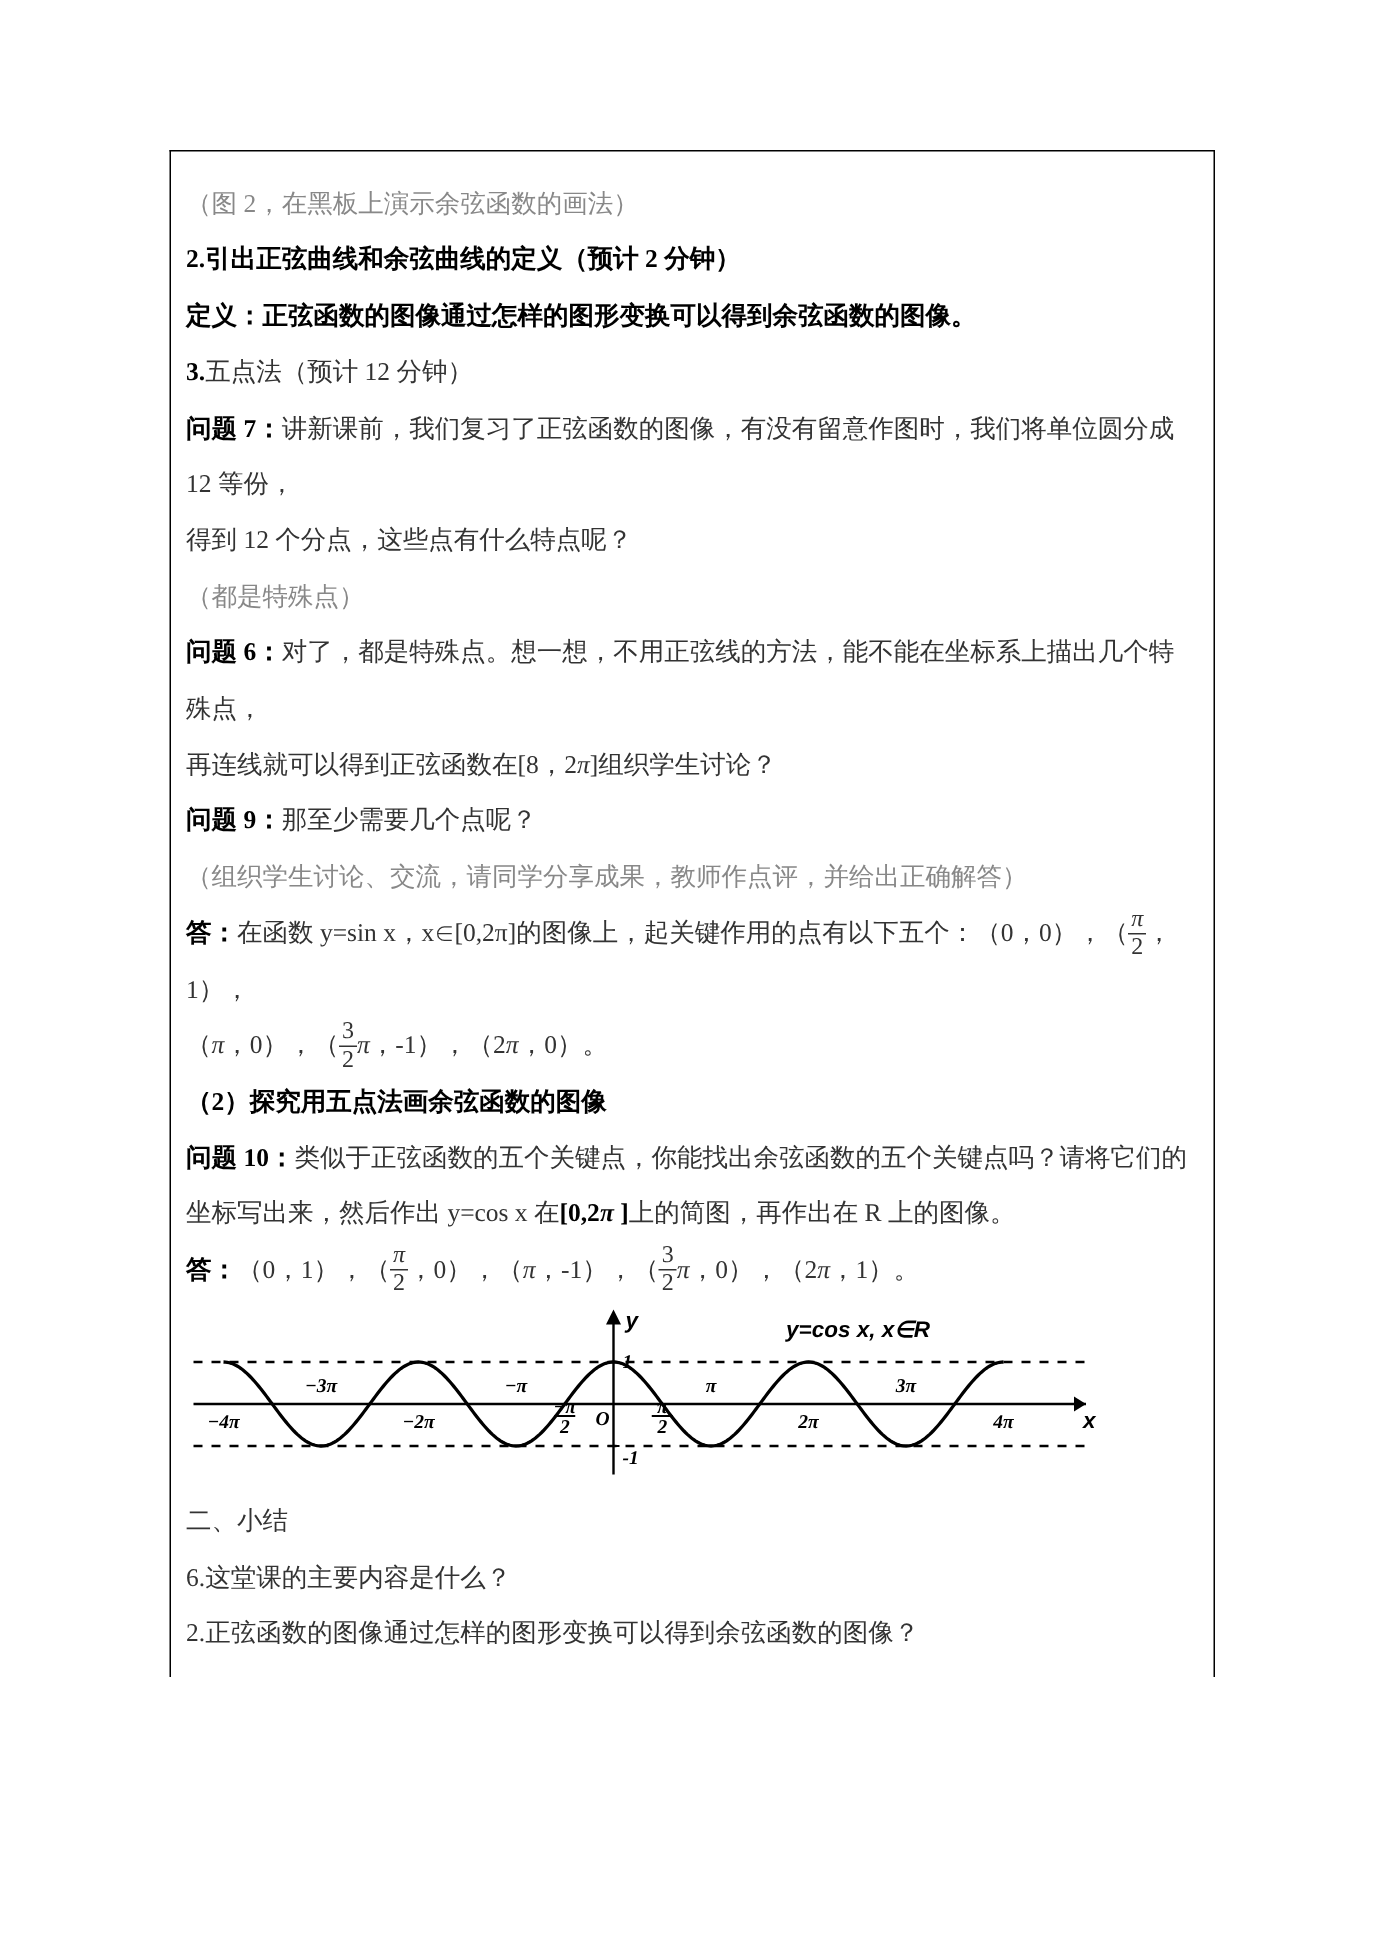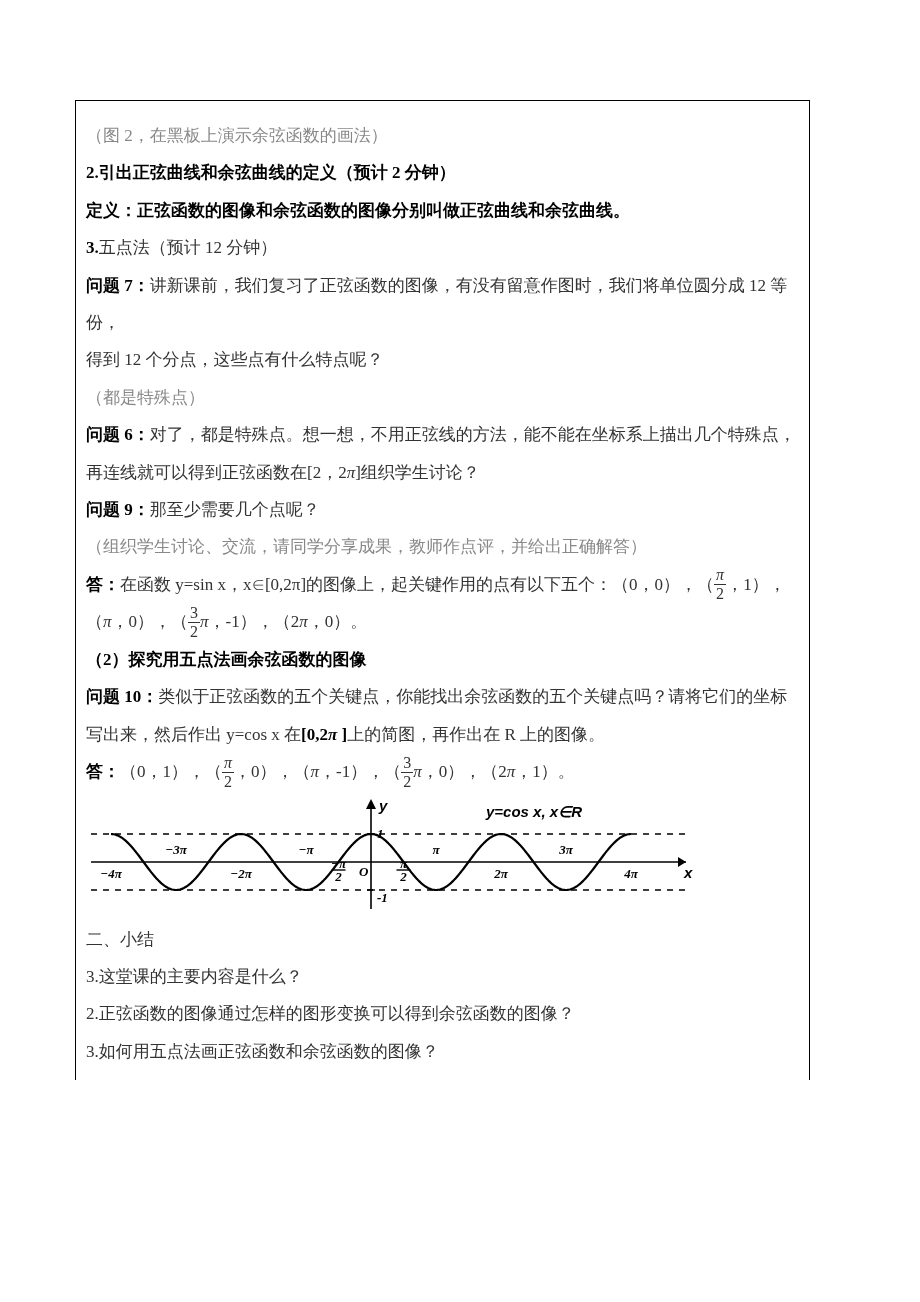--- a/index.html
+++ b/index.html
@@ -7,21 +7,21 @@
     padding: 0;
     background: #fff;
     font-family: "SimSun", "宋体", serif;
     font-size: 17px;
     color: #333;
     width: 920px;
   }
   .page {
     box-sizing: border-box;
     width: 920px;
-    padding: 100px 110px 60px 75px;
+    padding: 100px 110px 60px 113px;
   }
   .content-box {
     border: 1px solid #000;
     border-bottom: none;
     padding: 16px 10px 10px 10px;
     box-sizing: border-box;
     line-height: 2.2;
   }
   .content-box p {
     margin: 0;
@@ -63,38 +63,38 @@
 
 <div class="page">
   <div class="content-box">
 
     <p class="gray">（图 2，在黑板上演示余弦函数的画法）</p>
 
     <p>
       <span class="bold">2.</span><span class="bold">引出正弦曲线和余弦曲线的定义（预计 2 分钟）</span>
     </p>
 
-    <p class="bold">定义：正弦函数的图像和余弦函数的图像分别叫做正弦曲线和余弦曲线。</p>
+    <p class="bold">定义：正弦函数的图像通过怎样的图形变换可以得到余弦函数的图像。</p>
 
     <p>
       <span class="bold">3.</span><span>五点法（预计 12 分钟）</span>
     </p>
 
 
     <p>
       <span class="bold">问题 7：</span><span>讲新课前，我们复习了正弦函数的图像，有没有留意作图时，我们将单位圆分成 12 等份，</span>
     </p>
     <p>得到 12 个分点，这些点有什么特点呢？</p>
     <p class="gray">（都是特殊点）</p>
 
     <p>
       <span class="bold">问题 6：</span><span>对了，都是特殊点。想一想，不用正弦线的方法，能不能在坐标系上描出几个特殊点，</span>
     </p>
     <p>
-      <span>再连线就可以得到正弦函数在[2，</span><span class="math">2<span class="pi">π</span></span><span>]组织学生讨论？</span>
+      <span>再连线就可以得到正弦函数在[8，</span><span class="math">2<span class="pi">π</span></span><span>]组织学生讨论？</span>
     </p>
 
     <p>
       <span class="bold">问题 9：</span><span>那至少需要几个点呢？</span>
     </p>
     <p class="gray">（组织学生讨论、交流，请同学分享成果，教师作点评，并给出正确解答）</p>
 
     <p>
       <span class="bold">答：</span><span>在函数 y=sin x，x∈[0,2π]的图像上，起关键作用的点有以下五个：（0，0），（</span><span class="frac"><span class="num pi">π</span><span class="den">2</span></span><span>，1），</span>
     </p>
@@ -145,18 +145,17 @@
           <text x="415" y="81" text-anchor="middle" class="lbl">2π</text>
           <text x="480" y="57" text-anchor="middle" class="lbl">3π</text>
           <text x="545" y="81" text-anchor="middle" class="lbl">4π</text>
           <text x="293" y="14" class="lbl-bold">y</text>
           <text x="598" y="81" class="lbl-bold">x</text>
           <text x="400" y="20" class="lbl-bold" font-style="italic">y=cos x, x∈R</text>
         </svg>
     </div>
 
     <p>二、小结</p>
-    <p>3.这堂课的主要内容是什么？</p>
+    <p>6.这堂课的主要内容是什么？</p>
     <p>2.正弦函数的图像通过怎样的图形变换可以得到余弦函数的图像？</p>
-    <p>3.如何用五点法画正弦函数和余弦函数的图像？</p>
 
   </div>
 </div>
 
 </body></html>

